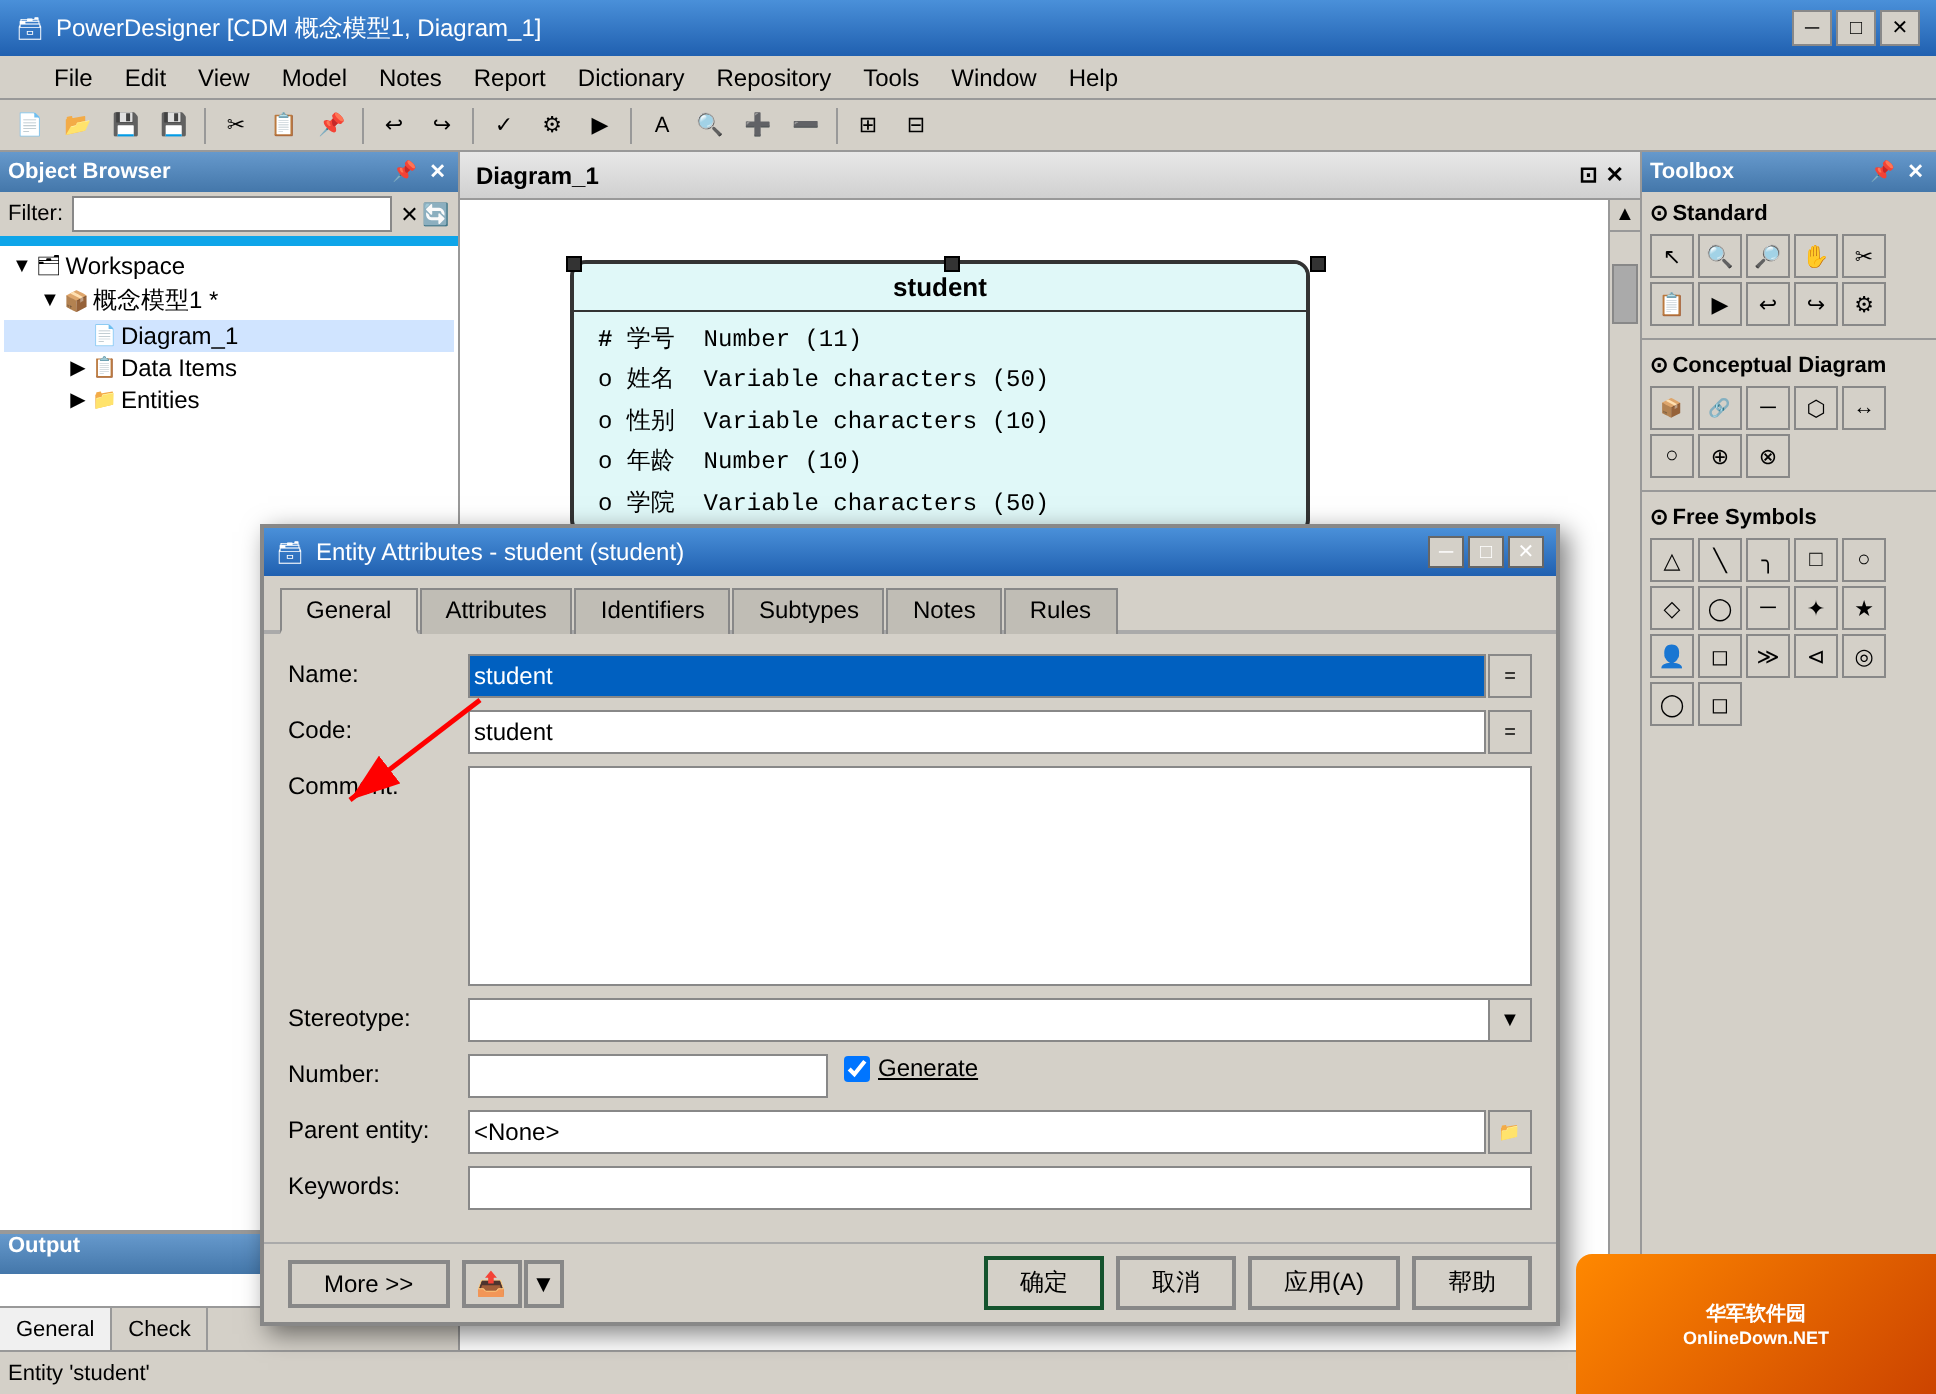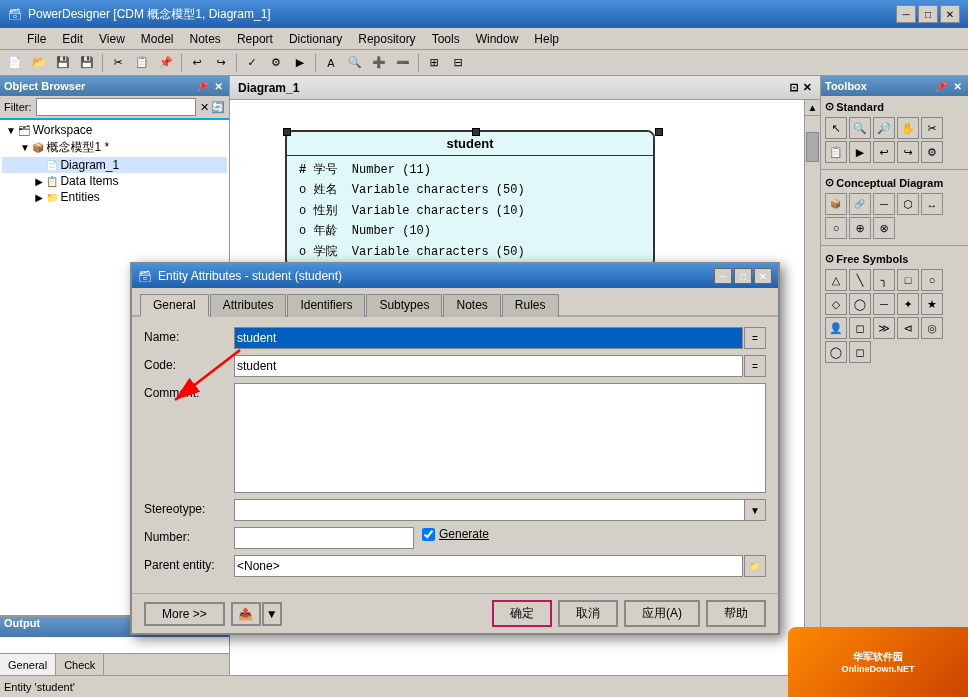--- a/index.html
+++ b/index.html
@@ -76,21 +76,21 @@
     }
     .panel-controls { display: flex; gap: 2px; }
     .panel-btn { font-size: 10px; cursor: pointer; color: white; padding: 0 2px; }
 
     .filter-bar {
       display: flex;
       align-items: center;
       padding: 2px 4px;
       gap: 4px;
       background: #d4d0c8;
-      border-bottom: 2px solid #0ea5e9;
+      border-bottom: 5px solid #0ea5e9;
     }
     .filter-label { font-size: 11px; }
     .filter-input { flex: 1; height: 18px; border: 1px solid #888; background: white; font-size: 11px; padding: 0 2px; }
     .filter-icons { display: flex; gap: 2px; }
 
     .tree-view {
       flex: 1;
       overflow-y: auto;
       background: white;
       padding: 2px;
@@ -346,21 +346,21 @@
       padding: 3px 16px;
       background: #d4d0c8;
       border: 2px solid #888;
       font-size: 12px;
       cursor: pointer;
       min-width: 60px;
       text-align: center;
     }
     .dialog-action-btn.primary {
       background: #d4d0c8;
-      border: 2px solid #be185d;
+      border: 2px solid #14532d;
     }
 
     
     .watermark {
       position: fixed;
       bottom: 0; right: 0;
       width: 180px; height: 70px;
       background: linear-gradient(135deg, #ff8800, #cc4400);
       z-index: 500;
       display: flex;
@@ -696,20 +696,24 @@
           <span>Generate</span>
         </label>
       </div>
 
       <div class="form-row">
         <div class="form-label">Parent entity:</div>
         <input type="text" class="form-input" value="&lt;None&gt;" style="">
         <div class="browse-btn">📁</div>
       </div>
 
+      <div class="form-row">
+        <div class="form-label">Keywords:</div>
+        <input type="text" class="form-input" style="">
+      </div>
 
     </div>
 
     <div class="dialog-footer">
       <div class="footer-left">
         <div class="dialog-action-btn">More &gt;&gt;</div>
         <div style="display:flex; gap:1px;">
           <div class="dialog-action-btn" style="min-width:30px; padding:3px 4px;">📤</div>
           <div class="dialog-action-btn" style="min-width:16px; padding:3px 2px;">▼</div>
         </div>

